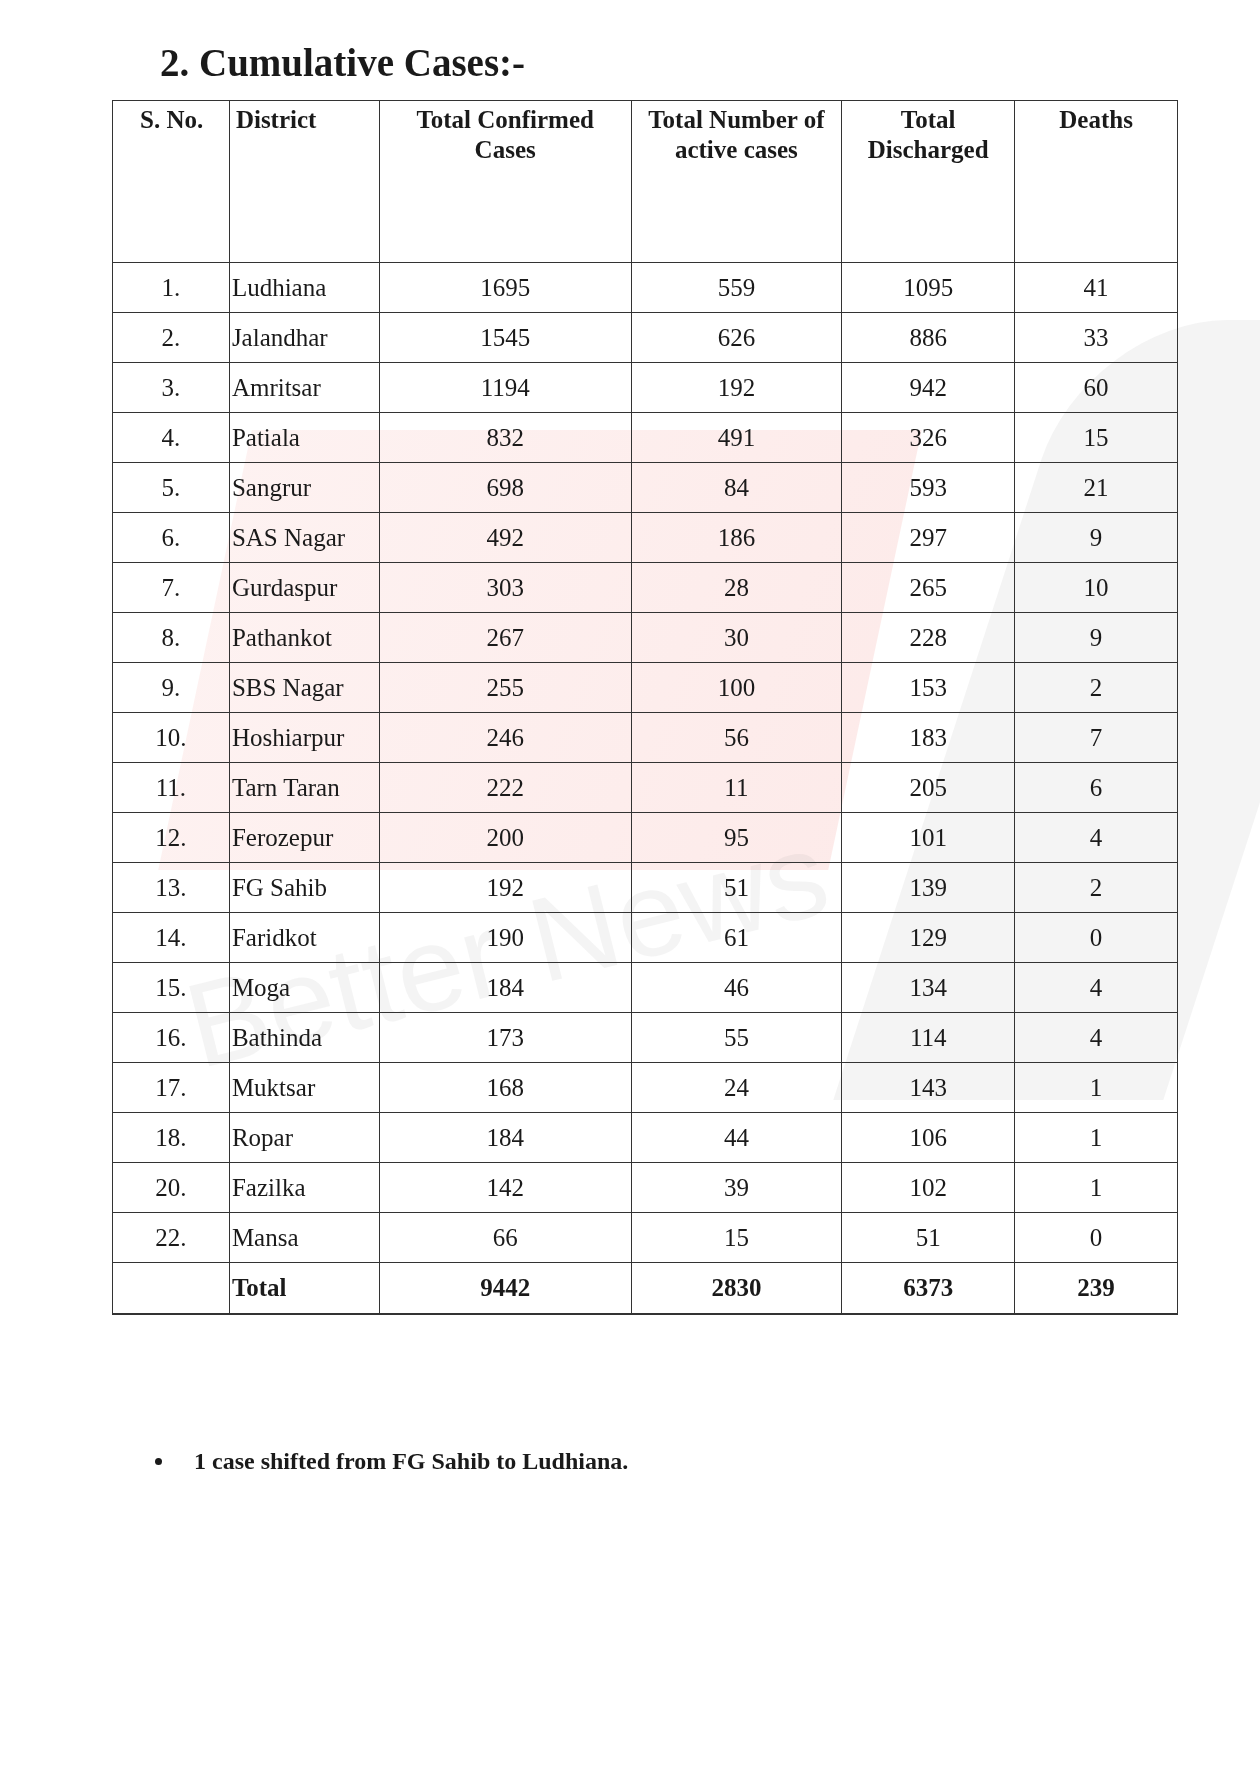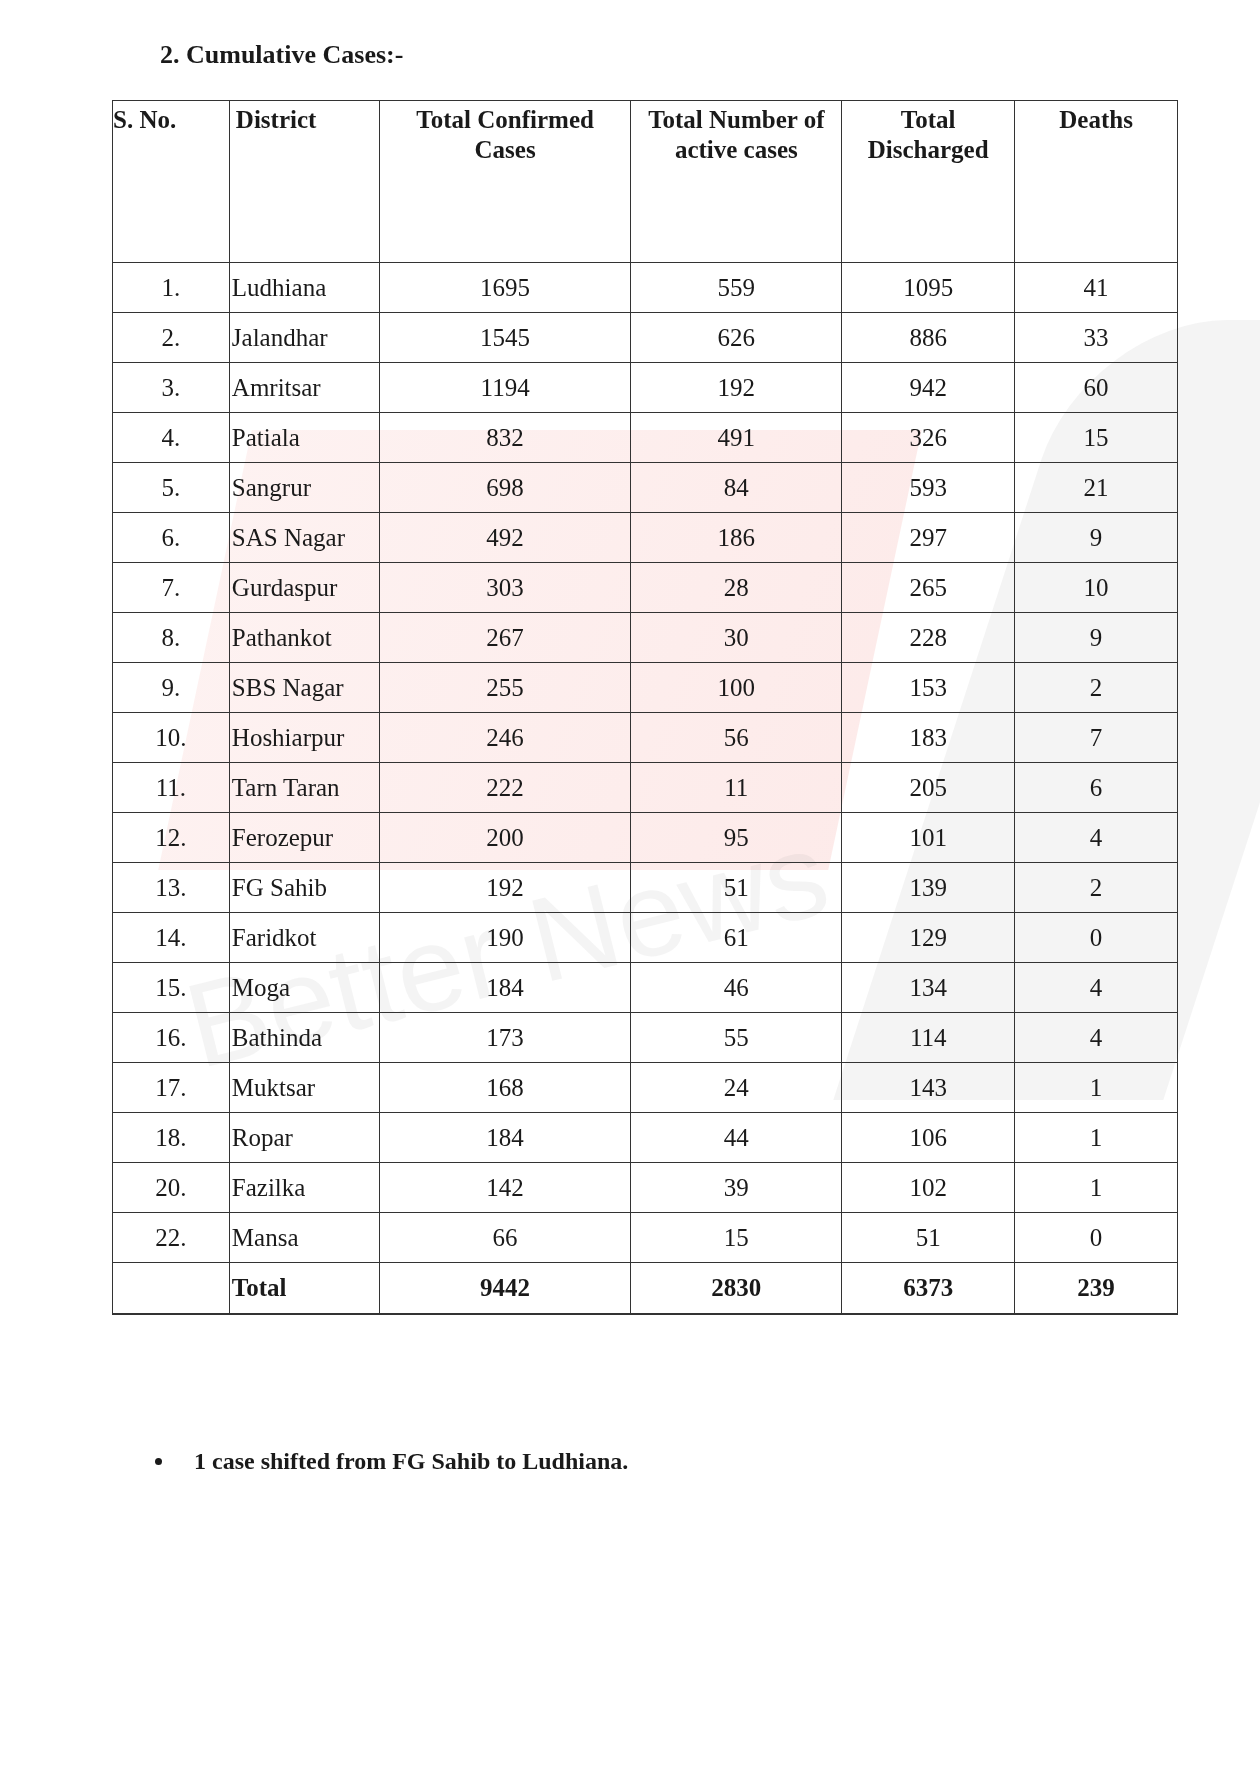--- a/index.html
+++ b/index.html
@@ -6,27 +6,27 @@
   body { width:1260px; height:1785px; position:relative; overflow:hidden;
          font-family:"Liberation Serif", "DejaVu Serif", serif; color:#1a1a1a; }
   .watermark { position:absolute; pointer-events:none; }
   .wm-red { left:205px; top:430px; width:670px; height:440px;
             background:linear-gradient(100deg, rgba(235,70,60,0.07), rgba(235,70,60,0.11));
             transform:skewX(-12deg); }
   .wm-grey { left:960px; top:320px; width:330px; height:780px;
              background:rgba(120,120,120,0.08); transform:skewX(-18deg); border-radius:140px 140px 0 0; }
   .wm-text { left:180px; top:880px; font-family:"Liberation Sans", sans-serif; font-size:120px;
              color:rgba(150,150,150,0.10); transform:rotate(-14deg); white-space:nowrap; }
-  .title { position:absolute; left:160px; top:40px; font-size:26px; font-weight:bold; }
+  .title { position:absolute; left:160px; top:40px; font-size:39px; font-weight:bold; }
   table { position:absolute; left:112px; top:100px; width:1066px; border-collapse:collapse; }
   col.c0 { width:117px; } col.c1 { width:150px; } col.c2 { width:252px; }
   col.c3 { width:211px; } col.c4 { width:173px; } col.c5 { width:163px; }
   th, td { border:1.5px solid #333; font-size:25px; }
   th { height:157px; vertical-align:top; font-weight:bold; padding:4px 4px 0 4px; line-height:30px; text-align:center; }
-  th.left { text-align:left; padding-left:0; }
+  th.left { text-align:left; padding-left:27px; }
   th.district { text-align:left; padding-left:6px; }
   td { height:49px; text-align:center; padding:0; vertical-align:middle; }
   td.dist { text-align:left; padding-left:2px; }
   tr.total td { font-weight:bold; height:50px; border-bottom:2px solid #333; }
   .note { position:absolute; left:155px; top:1448px; font-size:24px; font-weight:bold; display:flex; align-items:center; }
   .bullet { width:7px; height:7px; border-radius:50%; background:#1a1a1a; margin-right:32px; }
 </style>
 </head>
 <body>
 

